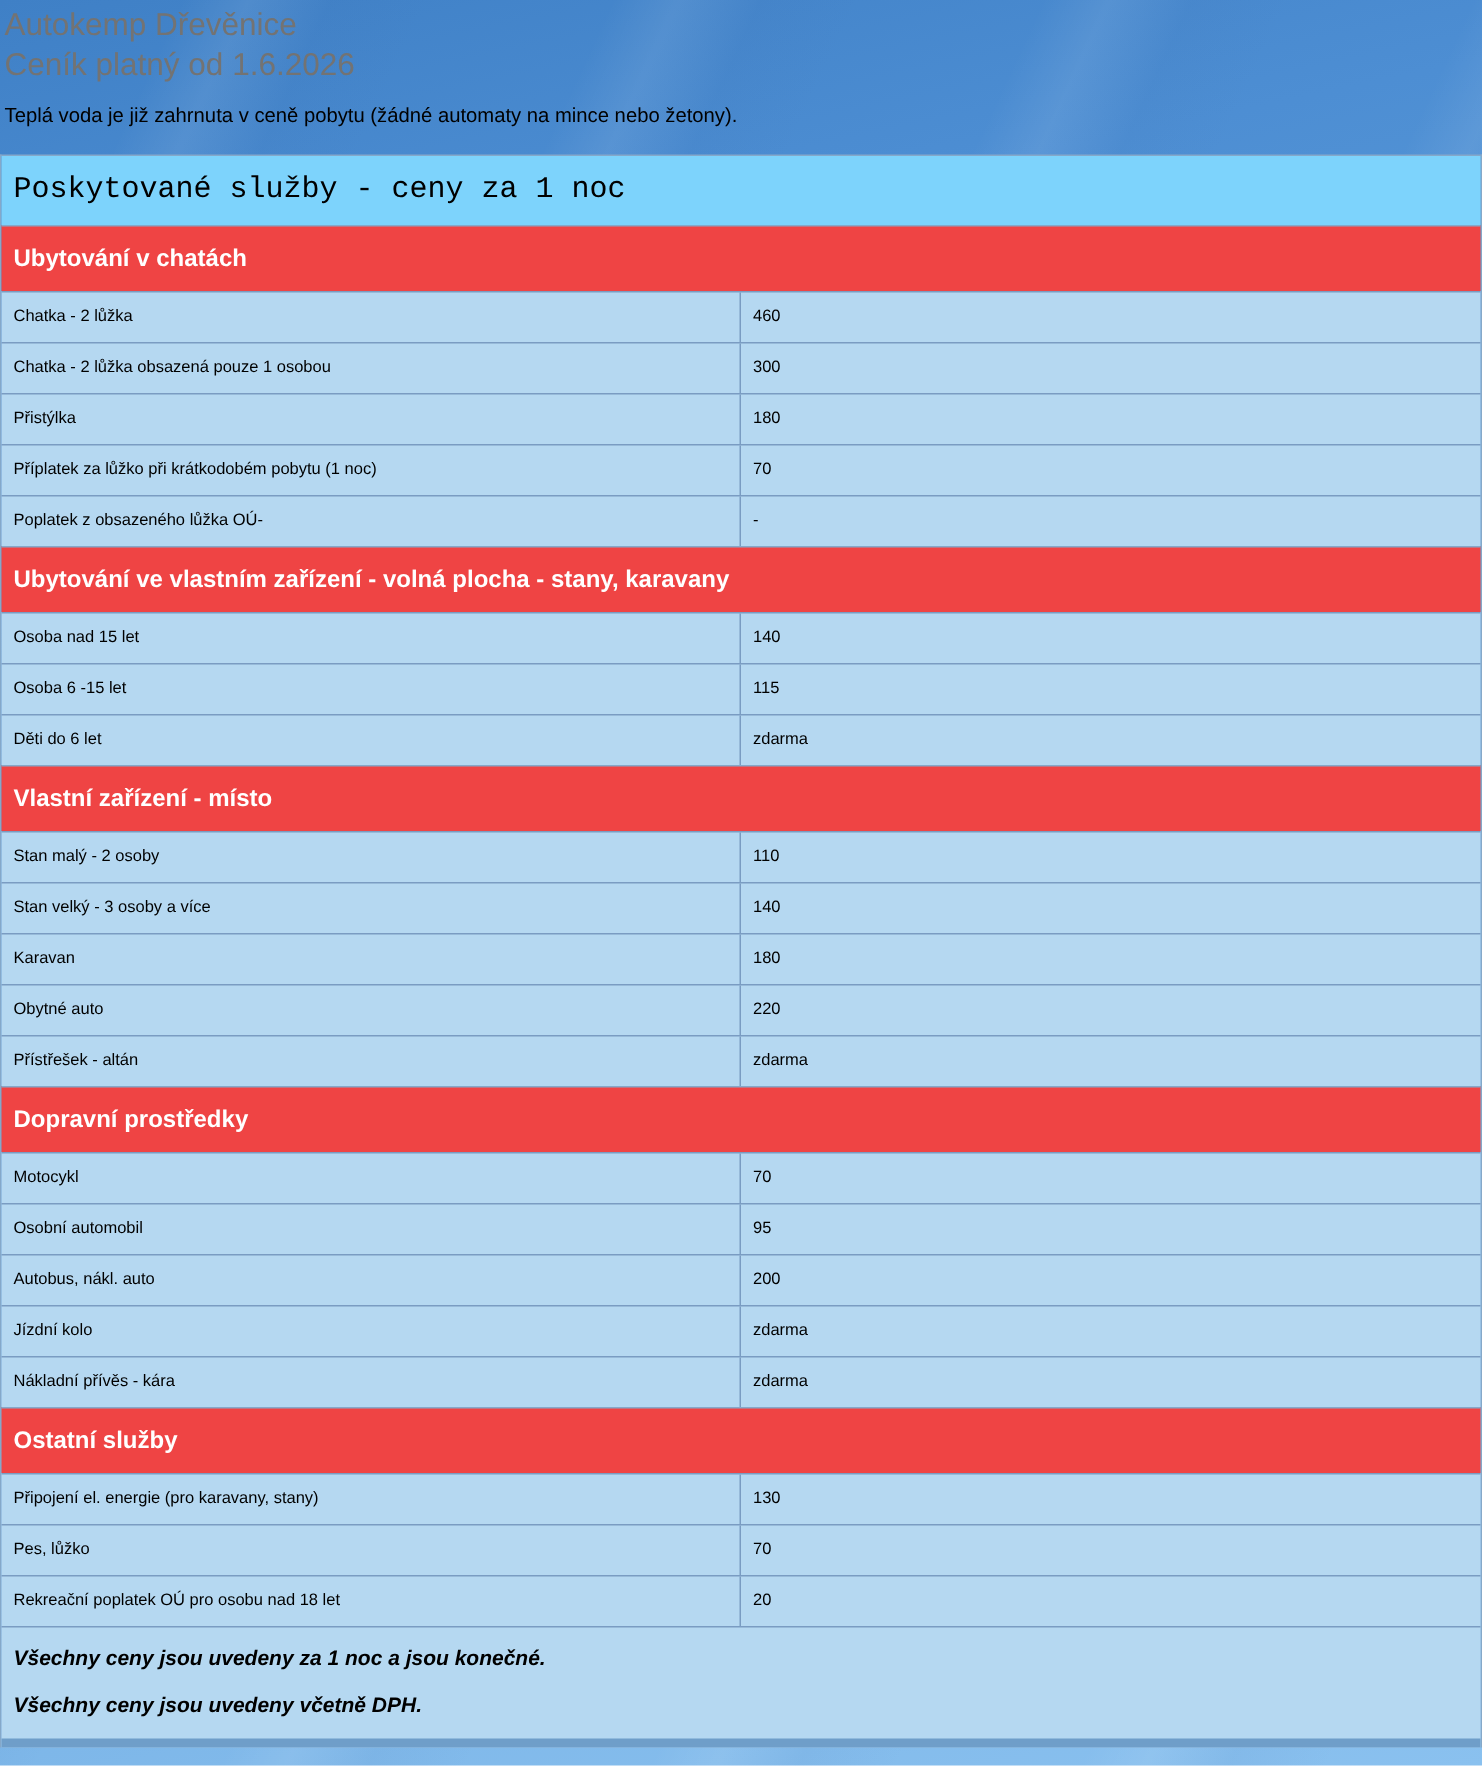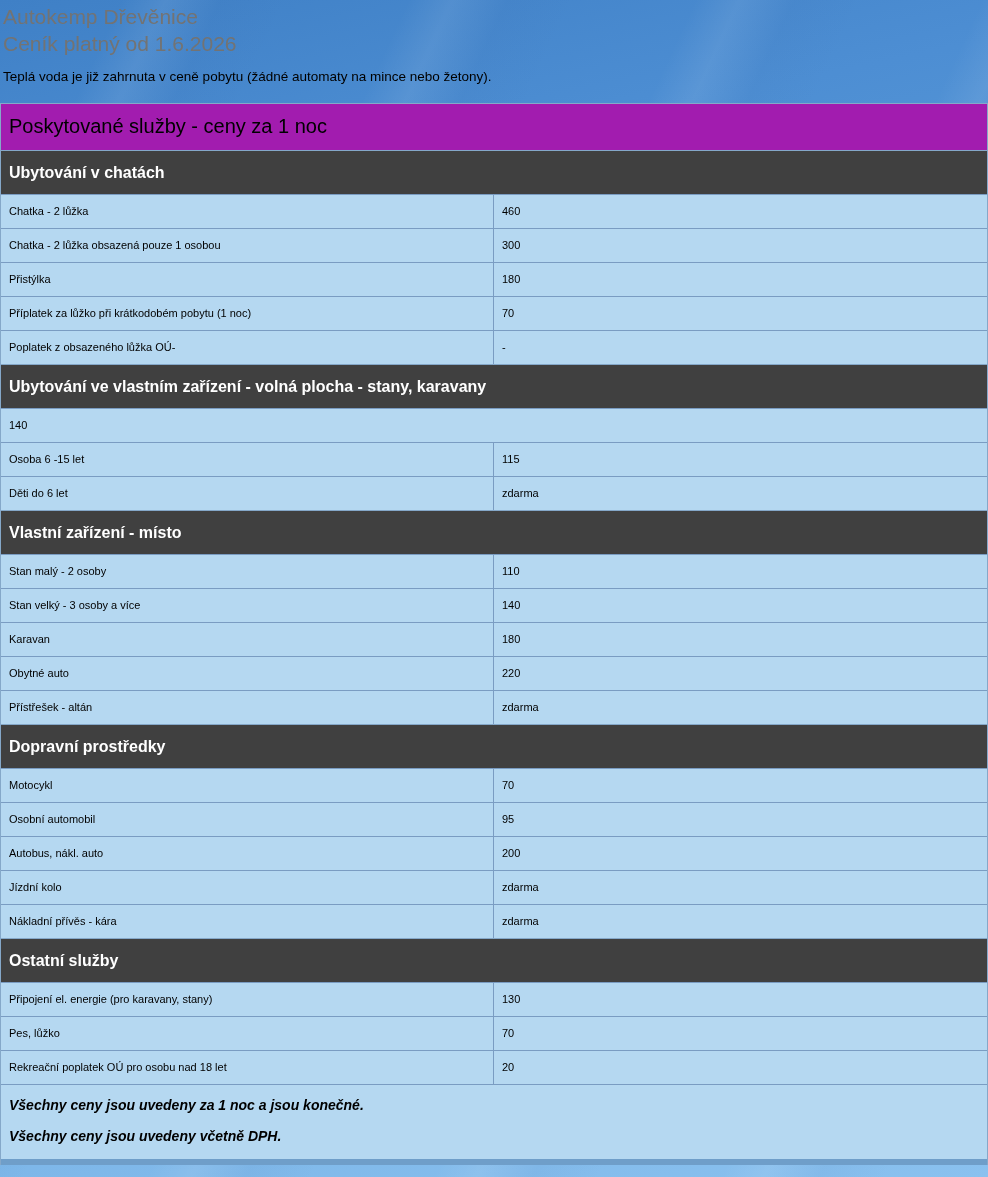--- a/index.html
+++ b/index.html
@@ -38,27 +38,28 @@
   .note { margin: 0 0 17px 0; font-size: 13.5px; line-height: 1.25; }
   .note .bold { font-weight: normal; }
 
   
   .pricing-table {
     width: 988px;
     border: 1px solid #85a8c9;
     border-bottom: none;
   }
   .table-title {
-    background: #a21caf;
+    background: #7dd3fc;
     padding: 11px 8px 12px 8px;
     font-size: 20px;
     line-height: 23px;
+    font-family: Liberation Mono, monospace;
   }
   .section-header {
-    background: #404040;
+    background: #ef4444;
     color: #ffffff;
     font-size: 16px;
     font-weight: bold;
     line-height: 19px;
     padding: 12px 8px;
     border-top: 1px solid #85a8c9;
   }
   .price-row {
     display: flex;
     background: #b5d8f1;
@@ -115,20 +116,21 @@
       <div class="price-row">
         <div class="cell label">Příplatek za lůžko při krátkodobém pobytu (1 noc)</div>
         <div class="cell price">70</div>
       </div>
       <div class="price-row">
         <div class="cell label">Poplatek z obsazeného lůžka OÚ-</div>
         <div class="cell price">-</div>
       </div>
       <div class="section-header">Ubytování ve vlastním zařízení - volná plocha - stany, karavany</div>
       <div class="price-row">
+        <div class="cell label">Osoba nad 15 let</div>
         <div class="cell price">140</div>
       </div>
       <div class="price-row">
         <div class="cell label">Osoba 6 -15 let</div>
         <div class="cell price">115</div>
       </div>
       <div class="price-row">
         <div class="cell label">Děti do 6 let</div>
         <div class="cell price">zdarma</div>
       </div>

